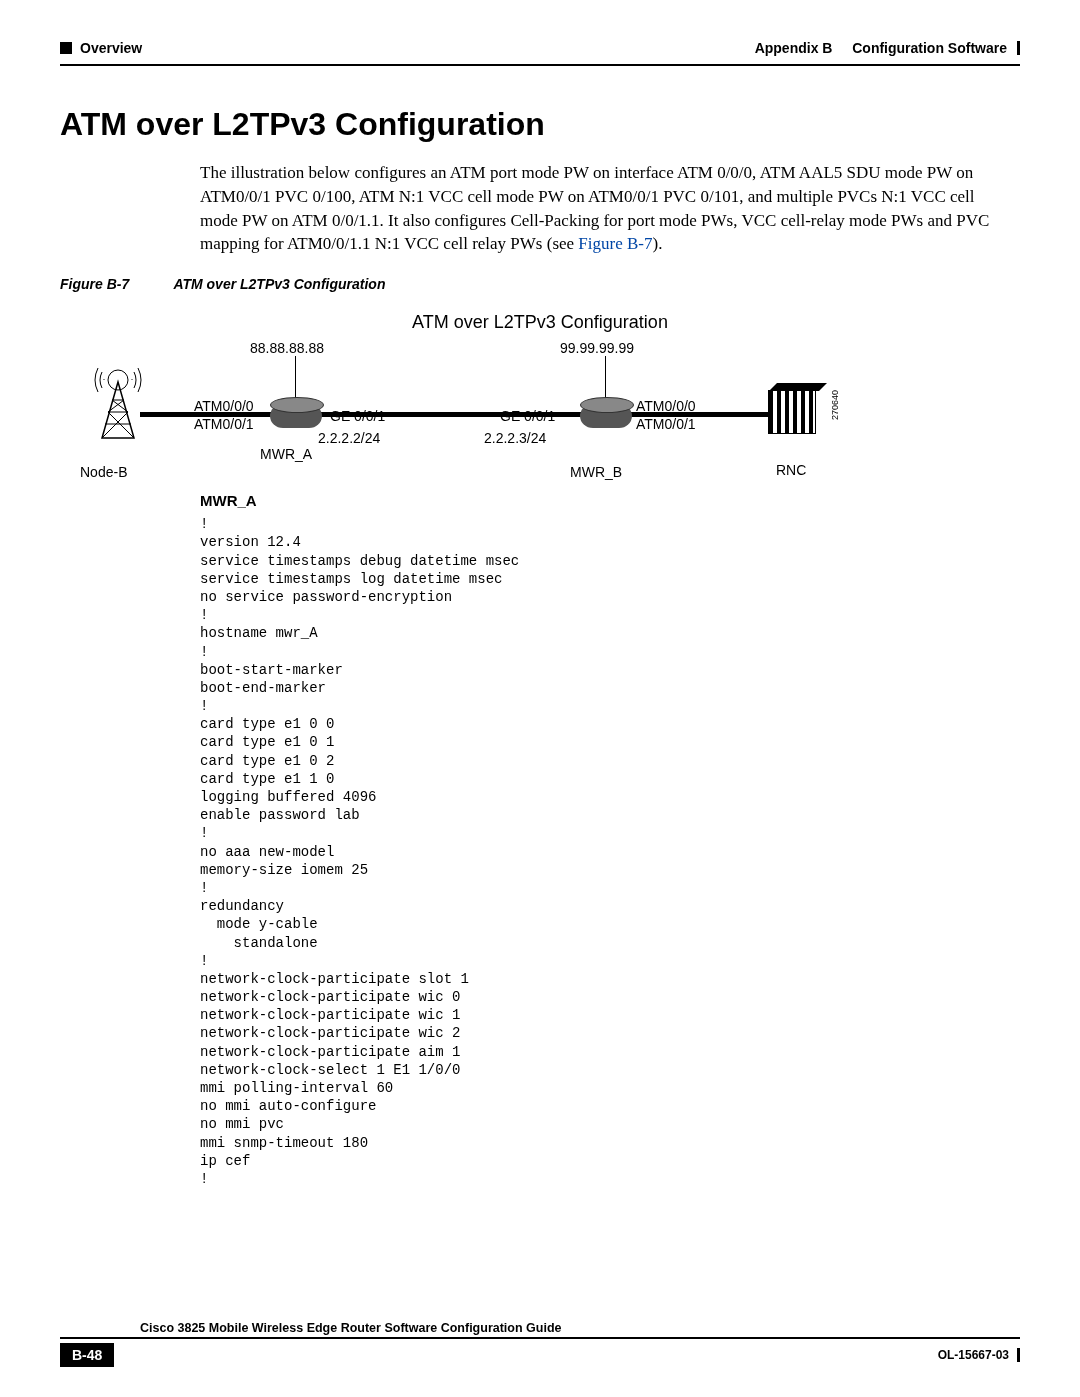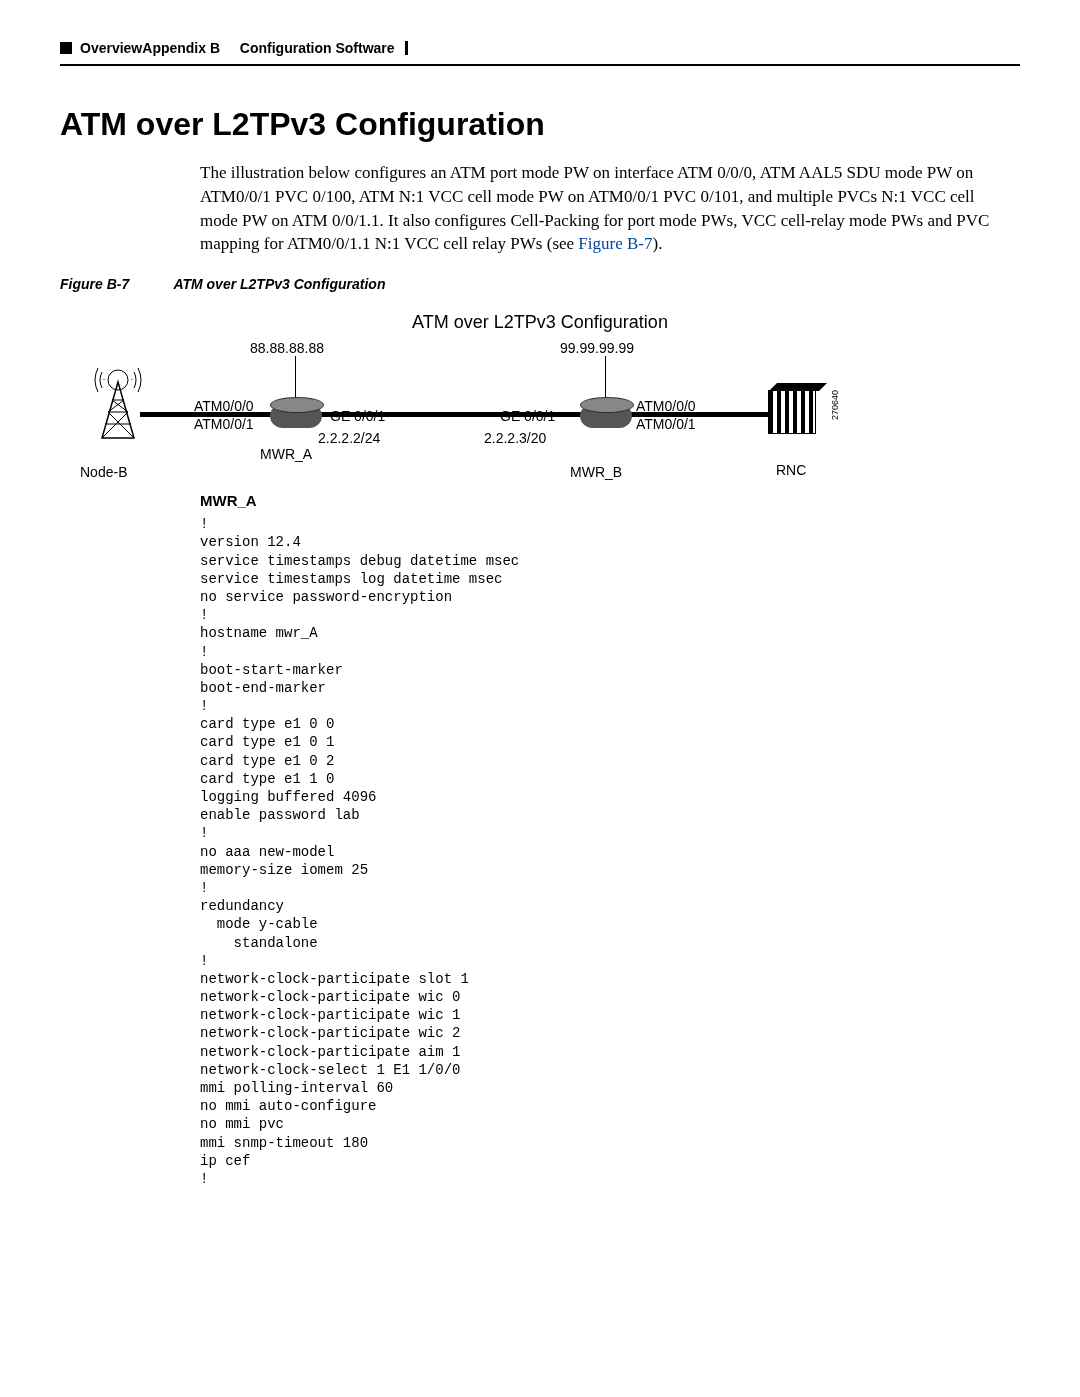--- a/index.html
+++ b/index.html
@@ -13,20 +13,21 @@
     color: #000;
   }
   .page {
     padding: 40px 60px 60px 60px;
     position: relative;
     height: 100%;
     box-sizing: border-box;
   }
   .header-row {
     display: flex;
+    justify-content: space-between;
     align-items: center;
     font-family: Arial, Helvetica, sans-serif;
     font-weight: bold;
     font-size: 14px;
     margin-bottom: 8px;
   }
   .header-left {
     display: flex;
     align-items: center;
     gap: 8px;
@@ -274,21 +275,21 @@
 
     <div class="router" style="left:210px; top:92px;"></div>
     <div class="label" style="left:134px; top:86px;">ATM0/0/0</div>
     <div class="label" style="left:134px; top:104px;">ATM0/0/1</div>
     <div class="label" style="left:270px; top:96px;">GE 0/0/1</div>
     <div class="label" style="left:258px; top:118px;">2.2.2.2/24</div>
     <div class="label" style="left:200px; top:134px;">MWR_A</div>
 
     <div class="router" style="left:520px; top:92px;"></div>
     <div class="label" style="left:440px; top:96px;">GE 0/0/1</div>
-    <div class="label" style="left:424px; top:118px;">2.2.2.3/20</div>
+    <div class="label" style="left:424px; top:118px;">2.2.2.3/24</div>
     <div class="label" style="left:576px; top:86px;">ATM0/0/0</div>
     <div class="label" style="left:576px; top:104px;">ATM0/0/1</div>
     <div class="label" style="left:510px; top:152px;">MWR_B</div>
 
     <div class="rnc" style="left:708px; top:78px;"></div>
     <div class="label" style="left:716px; top:134px;margin-top:16px;">RNC</div>
 
     <div class="label" style="left:760px; top:88px; transform:rotate(-90deg); font-size:9px;">270640</div>
   </div>
 
@@ -324,14 +325,25 @@
 network-clock-participate wic 2
 network-clock-participate aim 1
 network-clock-select 1 E1 1/0/0
 mmi polling-interval 60
 no mmi auto-configure
 no mmi pvc
 mmi snmp-timeout 180
 ip cef
 !</pre>
 
+  <div class="footer">
+    <div class="footer-title" style="font-family:Arial,Helvetica,sans-serif;font-weight:bold;">Cisco 3825 Mobile Wireless Edge Router Software Configuration Guide</div>
+    <hr class="footer-rule">
+    <div class="footer-row">
+      <span class="page-badge">B-48</span>
+      <span class="footer-right">
+        <span>OL-15667-03</span>
+        <span class="bar-vert"></span>
+      </span>
+    </div>
+  </div>
 
 </div>
 
 </body></html>

